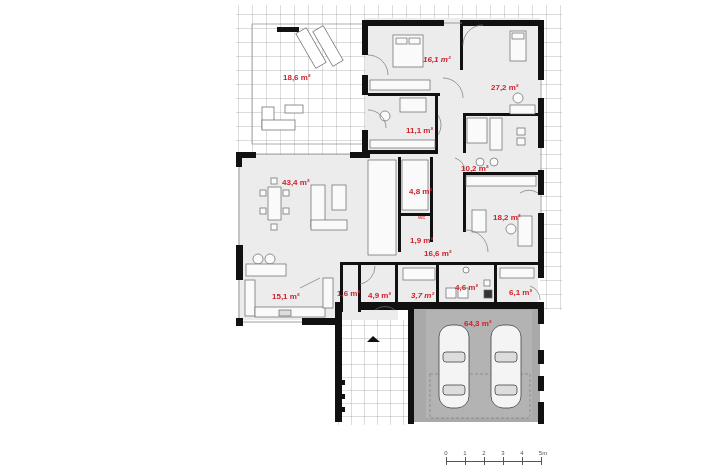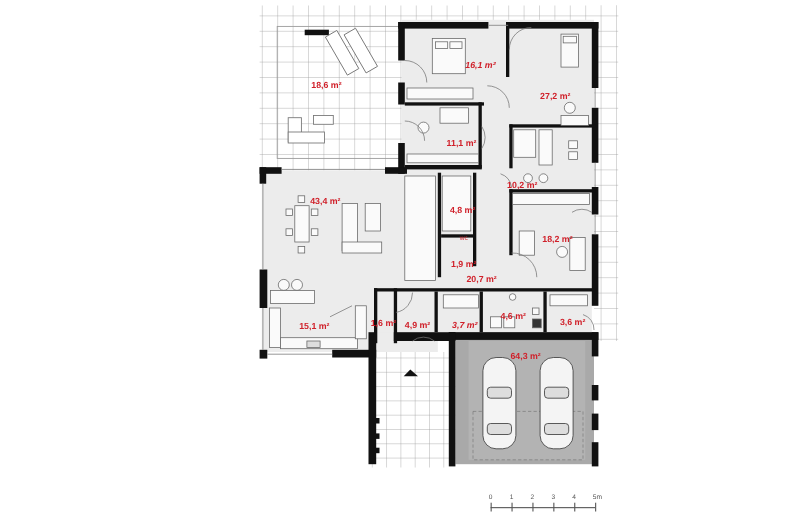--- a/index.html
+++ b/index.html
@@ -207,27 +207,27 @@
 <div class="lbl" style="left:283px;top:73px;">18,6 m²</div>
 <div class="lbl" style="left:423px;top:55px;font-style:italic;">16,1 m²</div>
 <div class="lbl" style="left:491px;top:83px;">27,2 m²</div>
 <div class="lbl" style="left:390px;top:126px;margin-left:16px;">11,1 m²</div>
 <div class="lbl" style="left:461px;top:164px;">10,2 m²</div>
 <div class="lbl" style="left:282px;top:178px;">43,4 m²</div>
 <div class="lbl" style="left:409px;top:187px;">4,8 m²</div>
 <div class="wc" style="left:418px;top:214px;">wc</div>
 <div class="lbl" style="left:410px;top:208px;margin-top:28px;">1,9 m²</div>
 <div class="lbl" style="left:493px;top:213px;">18,2 m²</div>
-<div class="lbl" style="left:424px;top:249px;">20,7 m²</div>
+<div class="lbl" style="left:424px;top:249px;">16,6 m²</div>
 <div class="lbl" style="left:272px;top:292px;">15,1 m²</div>
 <div class="lbl" style="left:337px;top:289px;">1,6 m²</div>
 <div class="lbl" style="left:368px;top:291px;">4,9 m²</div>
 <div class="lbl" style="left:411px;top:291px;font-style:italic;">3,7 m²</div>
 <div class="lbl" style="left:455px;top:283px;">4,6 m²</div>
-<div class="lbl" style="left:509px;top:288px;">3,6 m²</div>
+<div class="lbl" style="left:509px;top:288px;">6,1 m²</div>
 <div class="lbl" style="left:464px;top:319px;">64,3 m²</div>
 
 <div class="scale">
   <div class="sline"></div>
   <div class="tick" style="left:0px;"></div>
   <div class="tick" style="left:19px;"></div>
   <div class="tick" style="left:38px;"></div>
   <div class="tick" style="left:57px;"></div>
   <div class="tick" style="left:76px;"></div>
   <div class="tick" style="left:95px;"></div>

